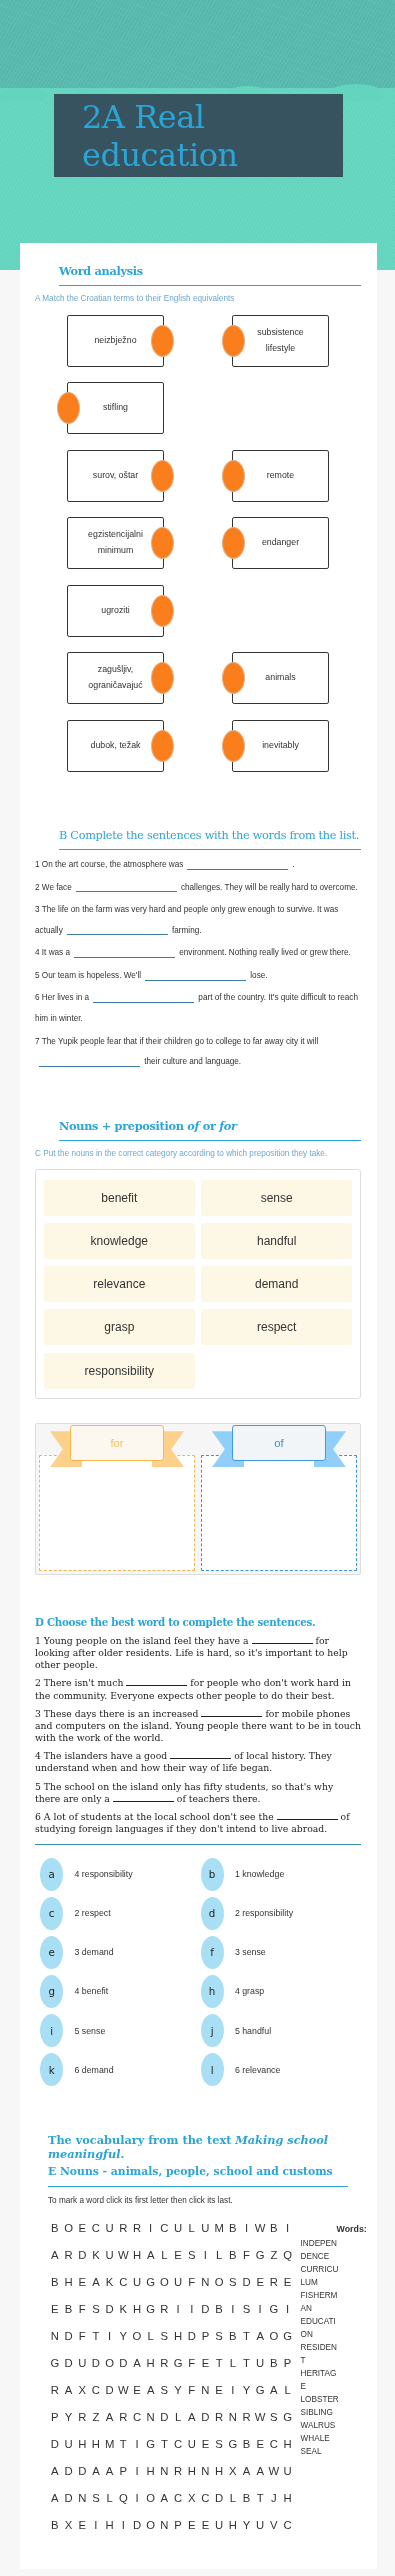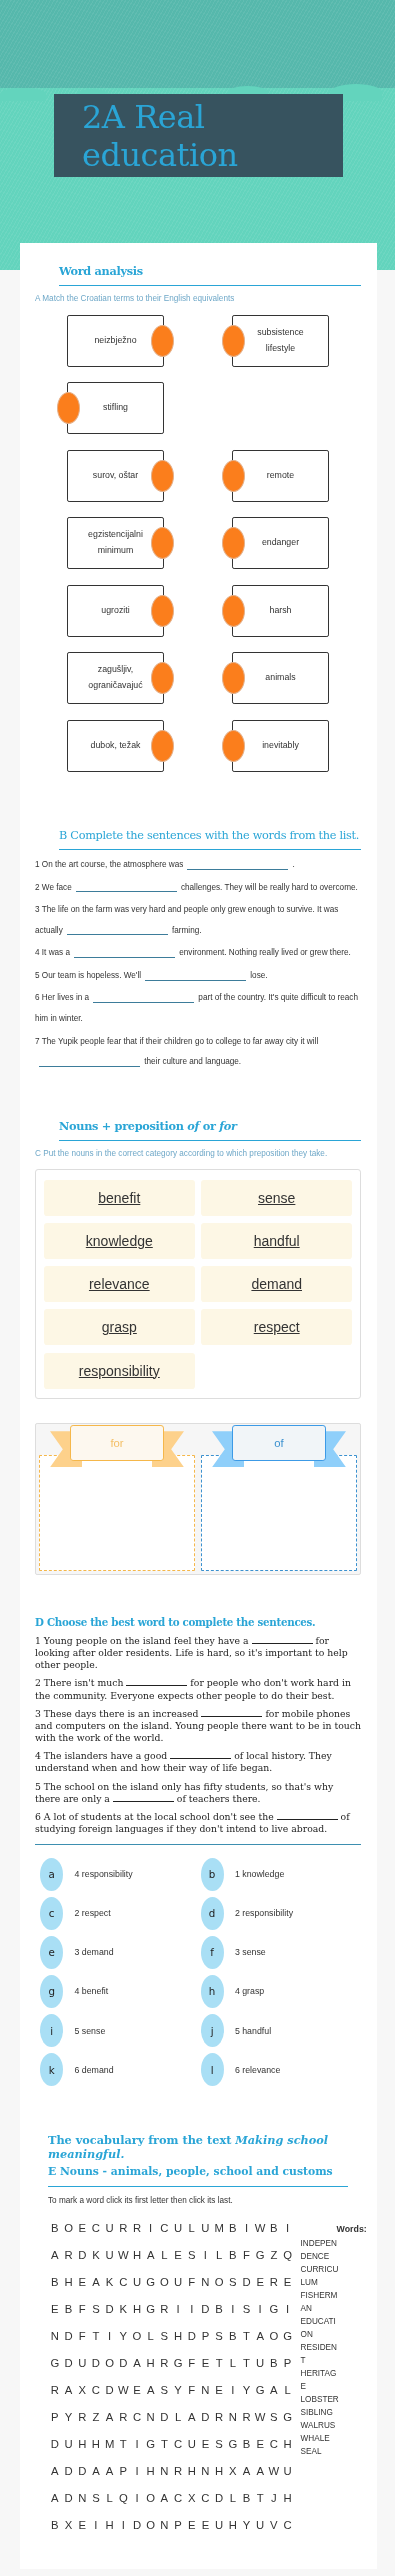--- a/index.html
+++ b/index.html
@@ -54,21 +54,21 @@
   
   .fill { font-size: 8.2px; color: #333; line-height: 2.5; margin-top: 5.2px; }
   .fill p { margin-bottom: 2.1px; }
   .blank { display: inline-block; width: 101px; border-bottom: 0.5px solid #3d7c9a; margin: 0 4.1px; height: 1.2em; vertical-align: middle; }
 
   
   .tiles {
     border: 0.5px solid #ddd; border-radius: 3.1px; padding: 9.3px 7.7px; margin-top: 7.2px;
     display: grid; grid-template-columns: 1fr 1fr; gap: 7.2px 6.2px;
   }
-  .tile { background: #fdf7e5; border-radius: 3.1px; height: 36px; display: flex; align-items: center; justify-content: center; font-size: 14px; color: #333; text-decoration: underline; }
+  .tile { background: #fdf7e5; border-radius: 3.1px; height: 36px; display: flex; align-items: center; justify-content: center; font-size: 12px; color: #333; }
 
   .buckets {
     border: 0.5px solid #ddd; border-radius: 2.1px; background: #f6f6f6; margin-top: 24px;
     padding: 5.2px 3.1px 3.1px; display: grid; grid-template-columns: 1fr 1fr; gap: 6.2px; height: 152px;
   }
   .bucket { position: relative; border-radius: 1px; background: #fff; margin-top: 26px; height: 116px; }
   .bucket.orange { border: 0.8px dashed #f5b74a; }
   .bucket.blue { border: 0.8px dashed #3c91cf; }
   .ribbon { position: absolute; top: -31px; left: 50%; transform: translateX(-50%); width: 134px; height: 41px; }
   .ribbon .tail { position: absolute; top: 6.2px; width: 32px; height: 36px; }
@@ -157,24 +157,20 @@
           </div>
           <div class="m-box right">
             <span class="m-dot"></span>
             <span>endanger</span>
           </div>
         </div>
         <div class="match-row">
           <div class="m-box left">
             <span>ugroziti</span>
             <span class="m-dot"></span>
-          </div>
-          <div class="m-box right">
-            <span class="m-dot"></span>
-            <span>harsh</span>
           </div>
         </div>
         <div class="match-row">
           <div class="m-box left">
             <span>zagušljiv, ograničavajuć</span>
             <span class="m-dot"></span>
           </div>
           <div class="m-box right">
             <span class="m-dot"></span>
             <span>animals</span>

